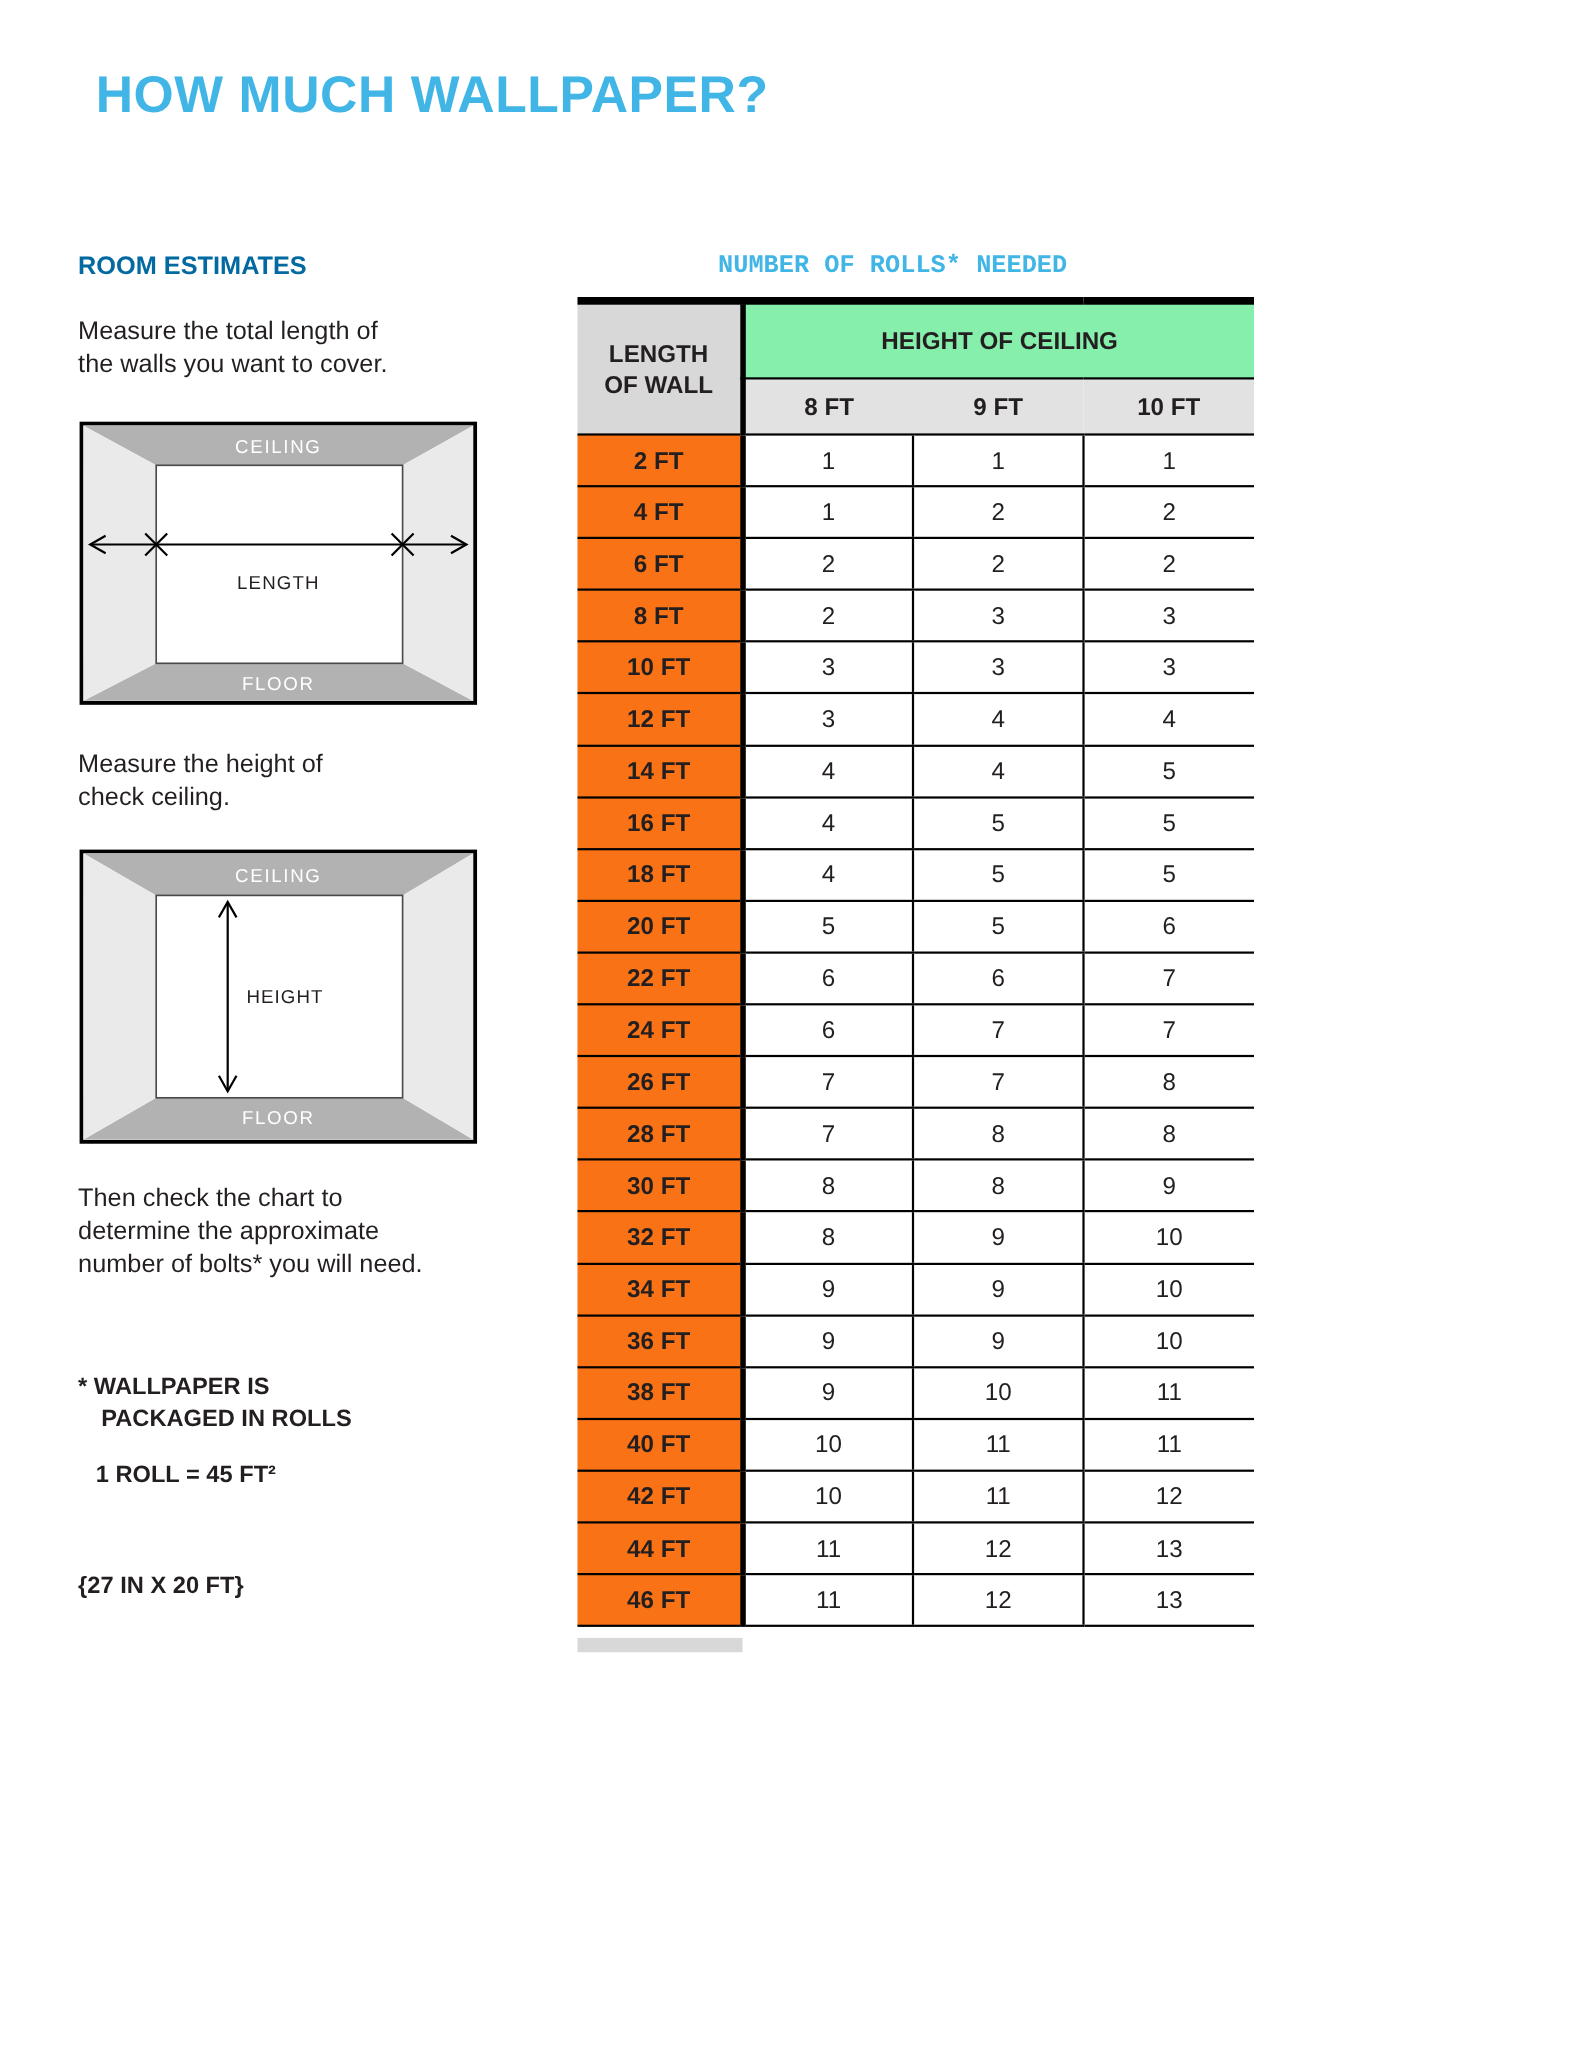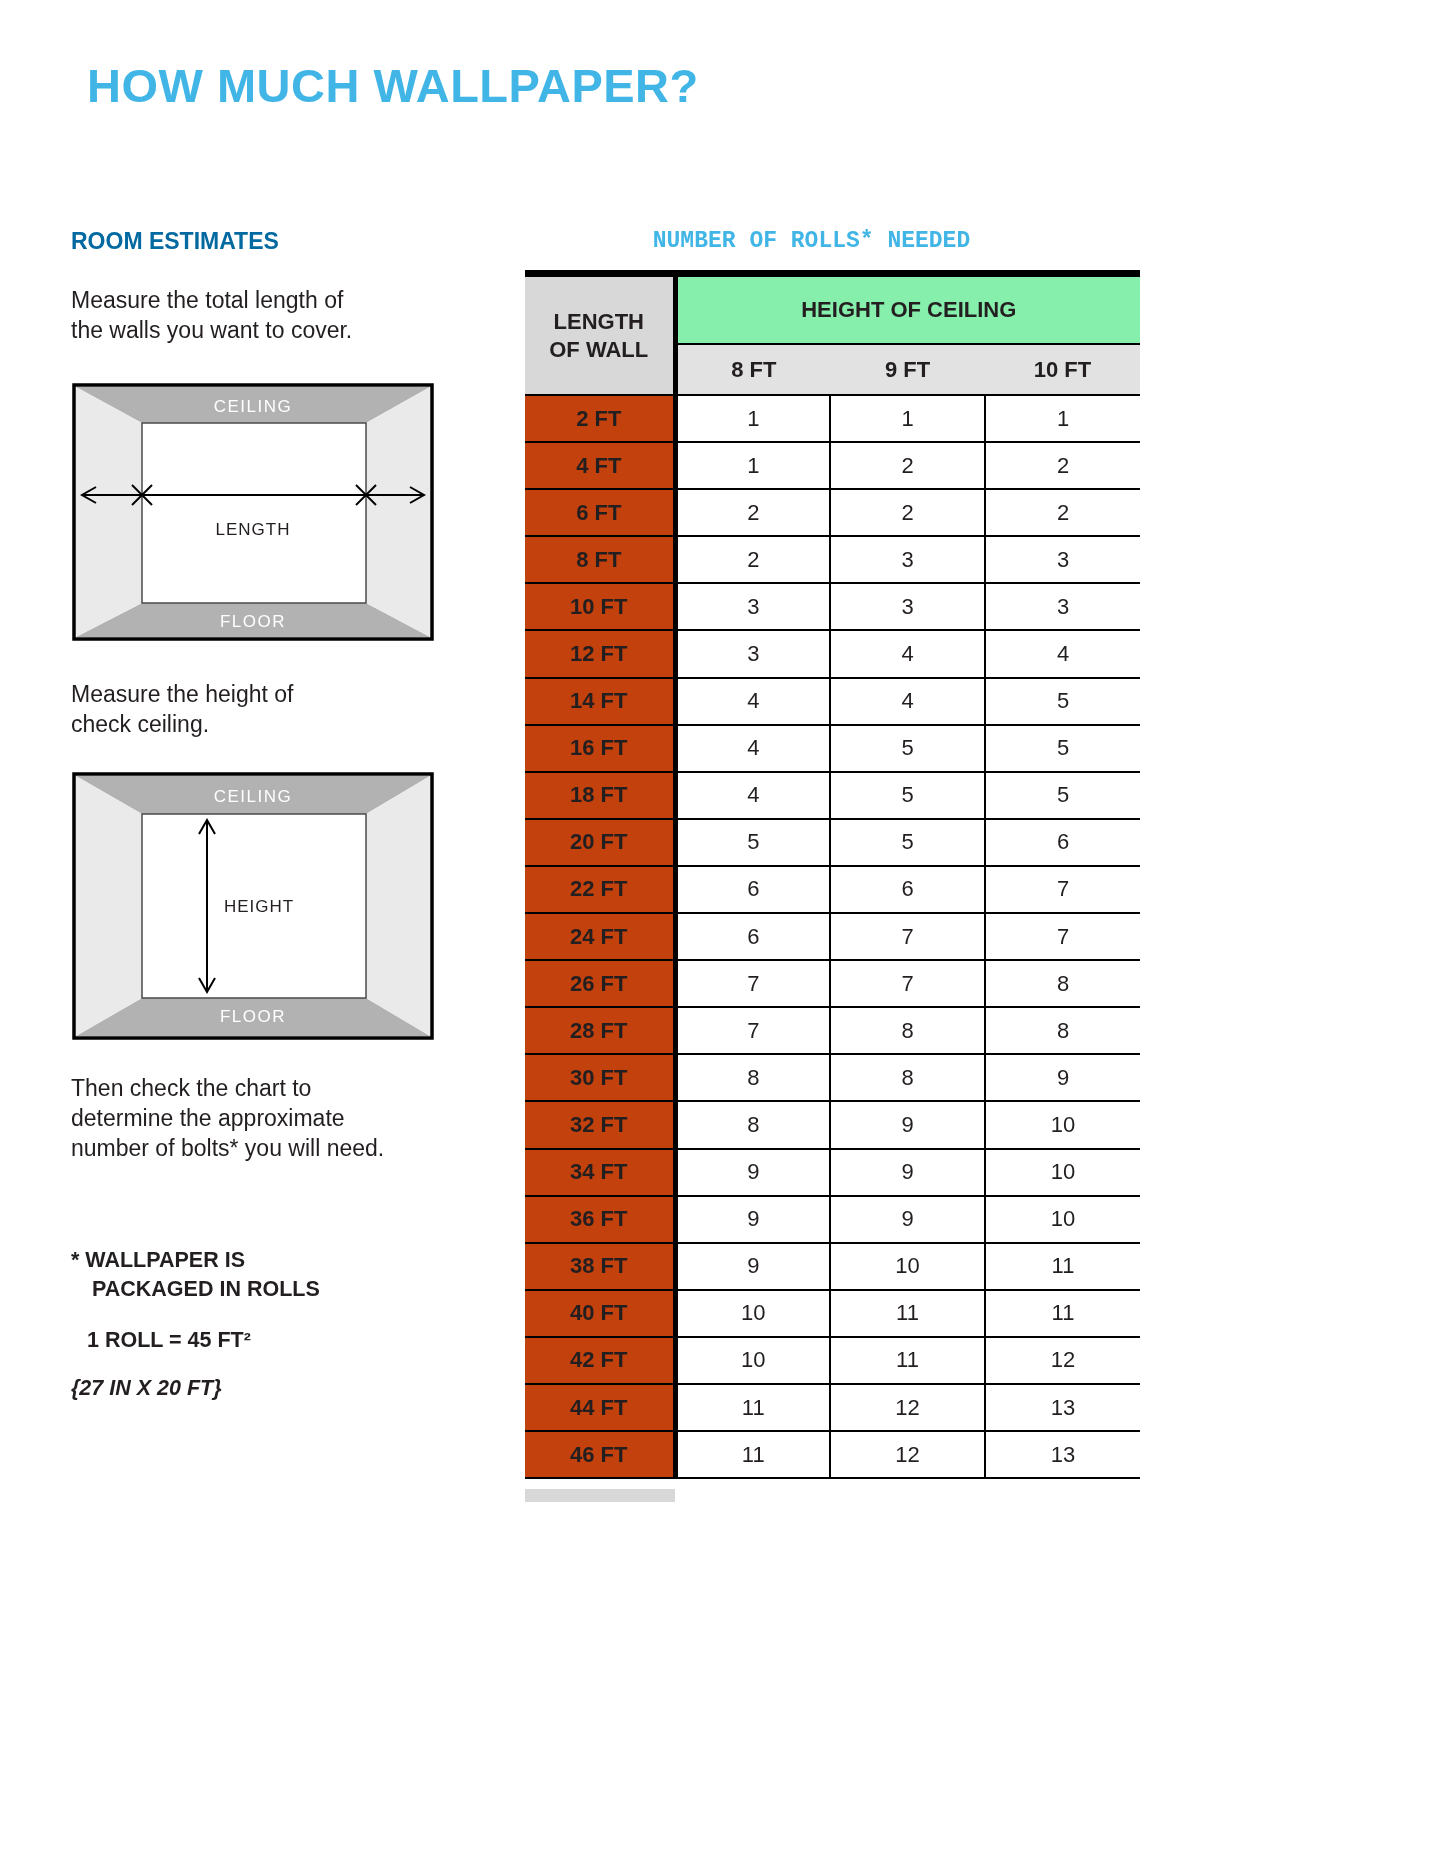--- a/index.html
+++ b/index.html
@@ -32,21 +32,21 @@
   }
   #para1 { top: 286px; }
   #para2 { top: 680px; }
   #para3 { top: 1074px; }
   .note {
     position: absolute; font-weight: bold; font-size: 21.5px; color: #231f20;
   }
   #note1a { left: 71px; top: 1248px; }
   #note1b { left: 92px; top: 1277px; }
   #note2  { left: 87px; top: 1328px; }
-  #note3  { left: 71px; top: 1376px; font-style: italic; }
+  #note3  { left: 71px; top: 1429px; }
   .diagram { position: absolute; left: 72px; }
   #diagram1 { top: 383px; }
   #diagram2 { top: 772px; }
   svg text { font-family: "Liberation Sans", sans-serif; }
   .dim-label { font-size: 17px; letter-spacing: 1.5px; fill: #ffffff; }
   .dim-dark  { font-size: 17px; letter-spacing: 1px; fill: #231f20; }
 
   .table-wrap { position: absolute; left: 525px; top: 270px; width: 615px; }
   table.rolls {
     border-collapse: collapse; table-layout: fixed;
@@ -70,21 +70,21 @@
     font-weight: bold; font-size: 23px;
     height: 66px;
   }
   .h-col {
     background: #e2e2e2;
     border-bottom: 2.5px solid #000;
     font-weight: bold;
     height: 49px;
   }
   .label-cell {
-    background: #c2410c;
+    background: #f97316;
     border-right: 5px solid #000;
     border-bottom: 2.5px solid #000;
     font-weight: bold; font-size: 21px;
     height: 45.1px;
   }
   .value-cell {
     background: #ffffff;
     border-bottom: 2.5px solid #000;
     font-size: 22px;
   }

